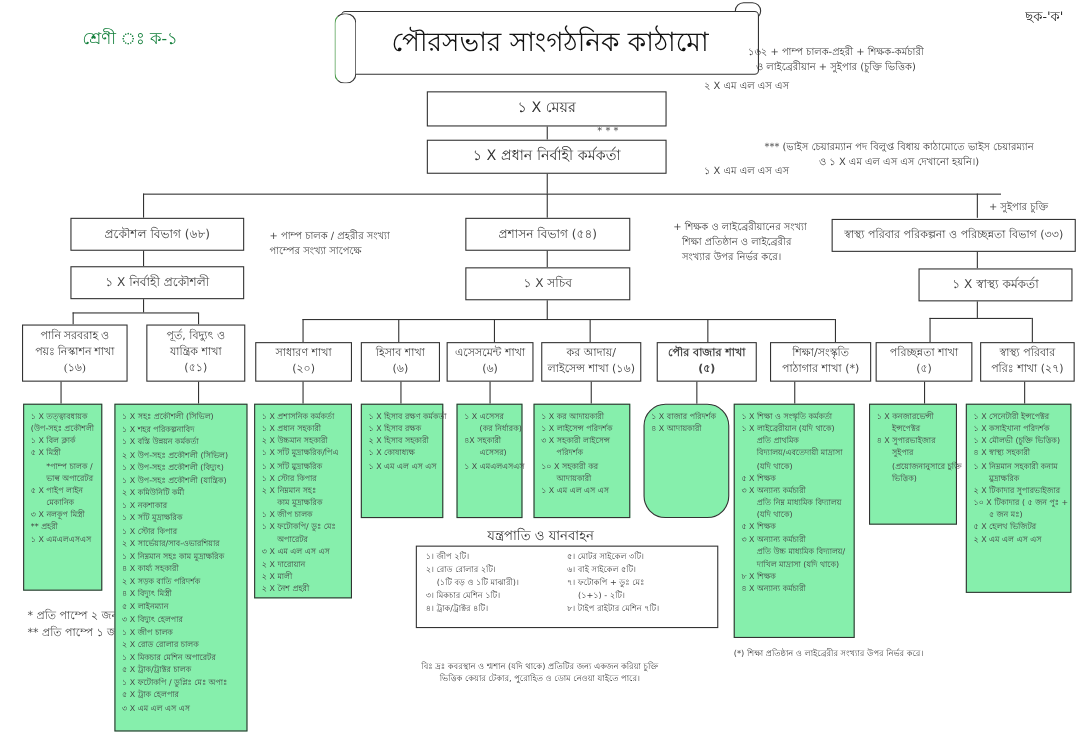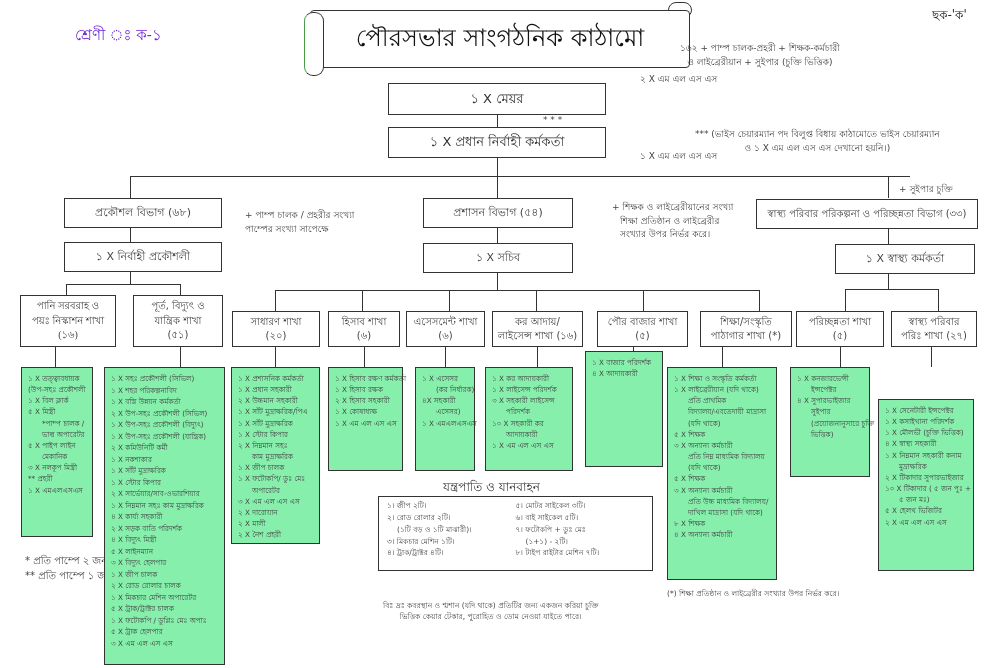--- a/index.html
+++ b/index.html
@@ -15,21 +15,21 @@
   .note{position:absolute;font-size:9px;line-height:1.5;color:#444;}
   .title-scroll{position:absolute;left:310px;top:10px;width:380px;height:58px;border:1.5px solid #333;border-radius:4px;background:#fff;display:flex;align-items:center;justify-content:center;font-family:"DejaVu Serif",serif;font-size:24px;color:#111;box-sizing:border-box;}
   .scroll-roll{position:absolute;left:304px;top:12px;width:18px;height:62px;border:1.5px solid #333;border-radius:9px;background:#fff;border-left-color:#4a9a4a;}
   .scroll-end{position:absolute;left:668px;top:2px;width:22px;height:14px;border:1.5px solid #333;border-radius:8px;background:#fff;}
   .vehicles{position:absolute;left:378px;top:496px;width:275px;height:75px;border:1.3px solid #333;box-sizing:border-box;font-size:7.4px;line-height:1.6;color:#444;padding:3px 8px;display:flex;}
   .vehicles .col{flex:1;}
 </style>
 </head>
 <body>
 
-<div class="abs" style="left:75px;top:23px;font-family:'DejaVu Serif',serif;font-size:15px;color:#6d28d9;">শ্রেণী ঃ ক-১</div>
+<div class="abs" style="left:75px;top:23px;font-family:'DejaVu Serif',serif;font-size:15px;color:#15803d;">শ্রেণী ঃ ক-১</div>
 <div class="scroll-end"></div>
 <div class="title-scroll">
     <span>পৌরসভার সাংগঠনিক কাঠামো</span>
   </div>
 <div class="scroll-roll"></div>
 <div class="abs" style="left:932px;top:6px;font-family:'DejaVu Serif',serif;font-size:12px;color:#222;">ছক-'ক'</div>
 
 <div class="note" style="left:680px;top:42px;text-align:center;">
   <div>১৬২ + পাম্প চালক-প্রহরী + শিক্ষক-কর্মচারী</div>
   <div>ও লাইব্রেরীয়ান + সুইপার (চুক্তি ভিত্তিক)</div>
@@ -160,21 +160,21 @@
   <div>(৬)</div>
 </div>
 <div class="box" style="left:406px;top:311px;width:79px;height:36px;font-size:10px;flex-direction:column;">
   <div>এসেসমেন্ট শাখা</div>
   <div>(৬)</div>
 </div>
 <div class="box" style="left:492px;top:311px;width:91px;height:36px;font-size:10px;flex-direction:column;">
   <div>কর আদায়/</div>
   <div>লাইসেন্স শাখা (১৬)</div>
 </div>
-<div class="box" style="left:597px;top:311px;width:91px;height:36px;font-size:10px;flex-direction:column;">
+<div class="box" style="left:597px;top:311px;width:91px;height:36px;font-size:10px;flex-direction:column;font-weight:bold;">
   <div>পৌর বাজার শাখা</div>
   <div>(৫)</div>
 </div>
 <div class="box" style="left:700px;top:311px;width:92px;height:36px;font-size:10px;flex-direction:column;">
   <div>শিক্ষা/সংস্কৃতি</div>
   <div>পাঠাগার শাখা (*)</div>
 </div>
 
 <div class="vl" style="left:275px;top:347px;height:20px;"></div>
 <div class="vl" style="left:364px;top:347px;height:20px;"></div>
@@ -216,21 +216,21 @@
 </div>
 <div class="list" style="left:485px;top:367px;width:88px;height:104px;">
   <div>১ X  কর আদায়কারী</div>
   <div>১ X  লাইসেন্স পরিদর্শক</div>
   <div>৩ X  সহকারী লাইসেন্স</div>
   <div class="ind">পরিদর্শক</div>
   <div>১০ X  সহকারী কর</div>
   <div class="ind">আদায়কারী</div>
   <div>১ X  এম এল এস এস</div>
 </div>
-<div class="list" style="left:585px;top:351px;width:78px;height:116px;">
+<div class="list" style="left:585px;top:367px;width:78px;height:104px;border-radius:20px;">
   <div>১ X বাজার পরিদর্শক</div>
   <div>৪ X আদায়কারী</div>
 </div>
 <div class="list" style="left:667px;top:367px;width:110px;height:213px;">
   <div>১ X শিক্ষা ও সংস্কৃতি কর্মকর্তা</div>
   <div>১ X লাইব্রেরীয়ান (যদি থাকে)</div>
   <div class="ind">প্রতি প্রাথমিক</div>
   <div class="ind">বিদ্যালয়/এবতেদায়ী মাদ্রাসা</div>
   <div class="ind">(যদি থাকে)</div>
   <div>৫ X শিক্ষক</div>
@@ -294,21 +294,21 @@
 <div class="vl" style="left:931px;top:347px;height:20px;"></div>
 
 <div class="list" style="left:790px;top:367px;width:80px;height:110px;">
   <div>১ X কনজারভেন্সী</div>
   <div class="ind">ইন্সপেক্টর</div>
   <div>৪ X সুপারভাইজার</div>
   <div class="ind">সুইপার</div>
   <div class="ind">(প্রয়োজনানুসারে চুক্তি</div>
   <div class="ind">ভিত্তিক)</div>
 </div>
-<div class="list" style="left:878px;top:367px;width:96px;height:172px;margin-top:32px;">
+<div class="list" style="left:878px;top:367px;width:96px;height:172px;">
   <div>১ X  সেনেটারী ইন্সপেক্টর</div>
   <div>১ X  কসাইখানা পরিদর্শক</div>
   <div>১ X  মৌলভী (চুক্তি ভিত্তিক)</div>
   <div>৪ X  স্বাস্থ্য সহকারী</div>
   <div>১ X  নিম্নমান সহকারী কনাম</div>
   <div class="ind">মুদ্রাক্ষরিক</div>
   <div>২ X  টিকাদার সুপারভাইজার</div>
   <div>১০ X  টিকাদার ( ৫ জন পুঃ +</div>
   <div class="ind">৫ জন মঃ)</div>
   <div>৫ X  হেলথ ভিজিটর</div>

